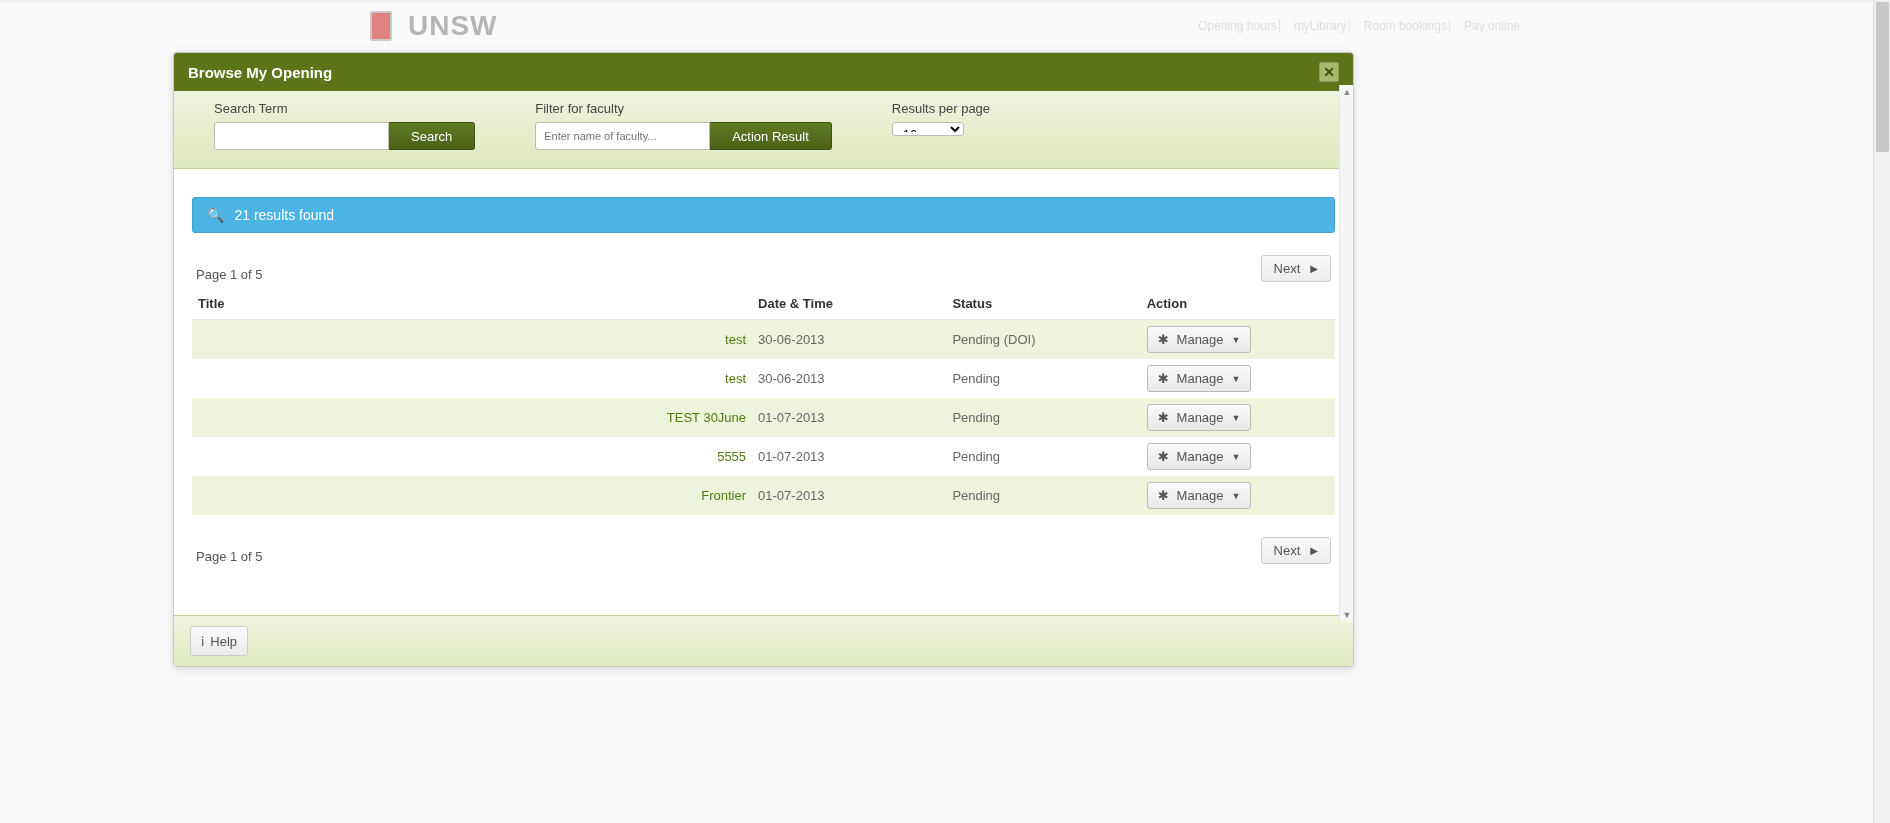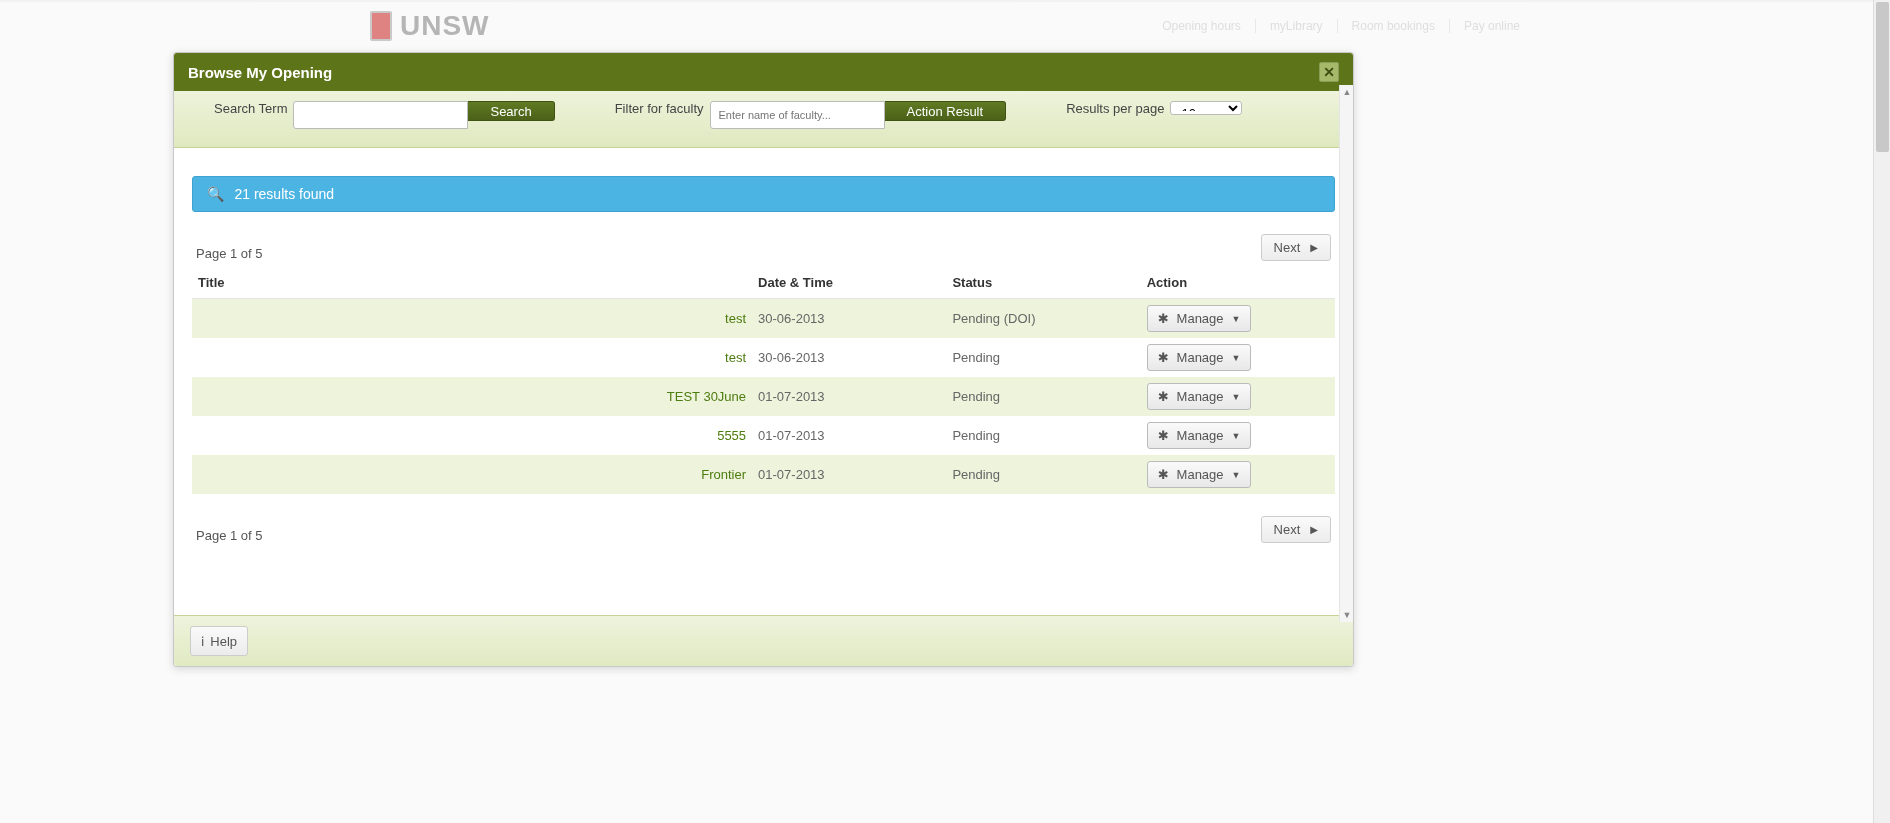--- a/index.html
+++ b/index.html
@@ -23,33 +23,33 @@
     align-items: center;
     padding-left: 370px;
     padding-right: 370px;
     justify-content: space-between;
     color: #ccc;
     opacity: 0.6;
   }
   .bg-logo {
     display: flex;
     align-items: center;
-    gap: 8px;
+    gap: 16px;
     font-weight: bold;
     font-size: 28px;
     color: #888;
     letter-spacing: 1px;
   }
   .bg-logo .crest {
     width: 22px; height: 30px;
     background: #c33;
     border: 2px solid #aaa;
     border-radius: 2px;
   }
-  .bg-links { display: flex; gap: 14px; font-size: 12px; }
+  .bg-links { display: flex; gap: 2px; font-size: 12px; }
   .bg-links span { border-left: 1px solid #ddd; padding-left: 14px; }
   .bg-links span:first-child { border-left: none; padding-left: 0; }
 
   
   .panel {
     position: absolute;
     left: 173px;
     top: 52px;
     width: 1181px;
     height: 615px;
@@ -85,35 +85,35 @@
     cursor: pointer;
   }
 
   .filter-bar {
     background: linear-gradient(#eef3dc, #dfe9bf);
     border-bottom: 1px solid #c5d29a;
     padding: 10px 40px 18px 40px;
     display: flex;
     gap: 60px;
   }
-  .filter-group { display: flex; flex-direction: row; gap: 6px; }
+  .filter-group { display: flex; flex-direction: column; gap: 6px; }
   .filter-label { font-size: 13px; color: #444; }
   .filter-row { display: flex; }
   .text-input {
     height: 28px;
     padding: 4px 8px;
     border: 1px solid #bbb;
     border-radius: 3px 0 0 3px;
     font-size: 11px;
     background: #fff;
   }
   .text-input.search { width: 175px; }
   .text-input.faculty { width: 175px; }
   .btn-olive {
-    height: 20px;
+    height: 28px;
     padding: 0 22px;
     background: linear-gradient(#5f7a23, #4b6118);
     color: #fff;
     border: 1px solid #3f5214;
     border-left: none;
     border-radius: 0 3px 3px 0;
     font-size: 13px;
     cursor: pointer;
   }
   .select-results {

